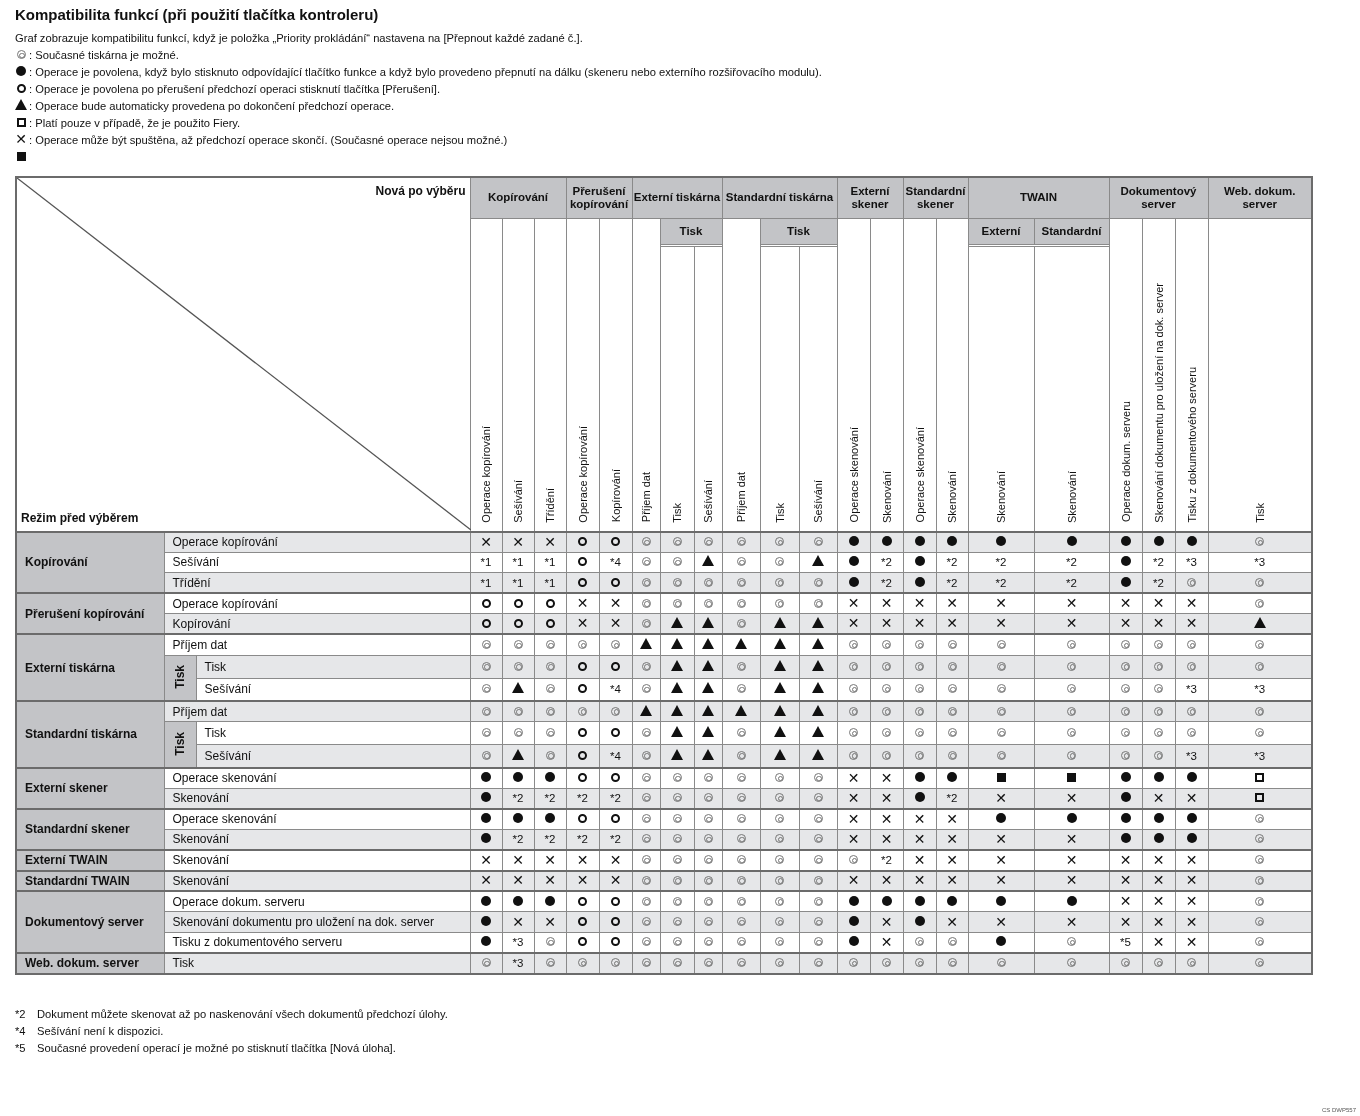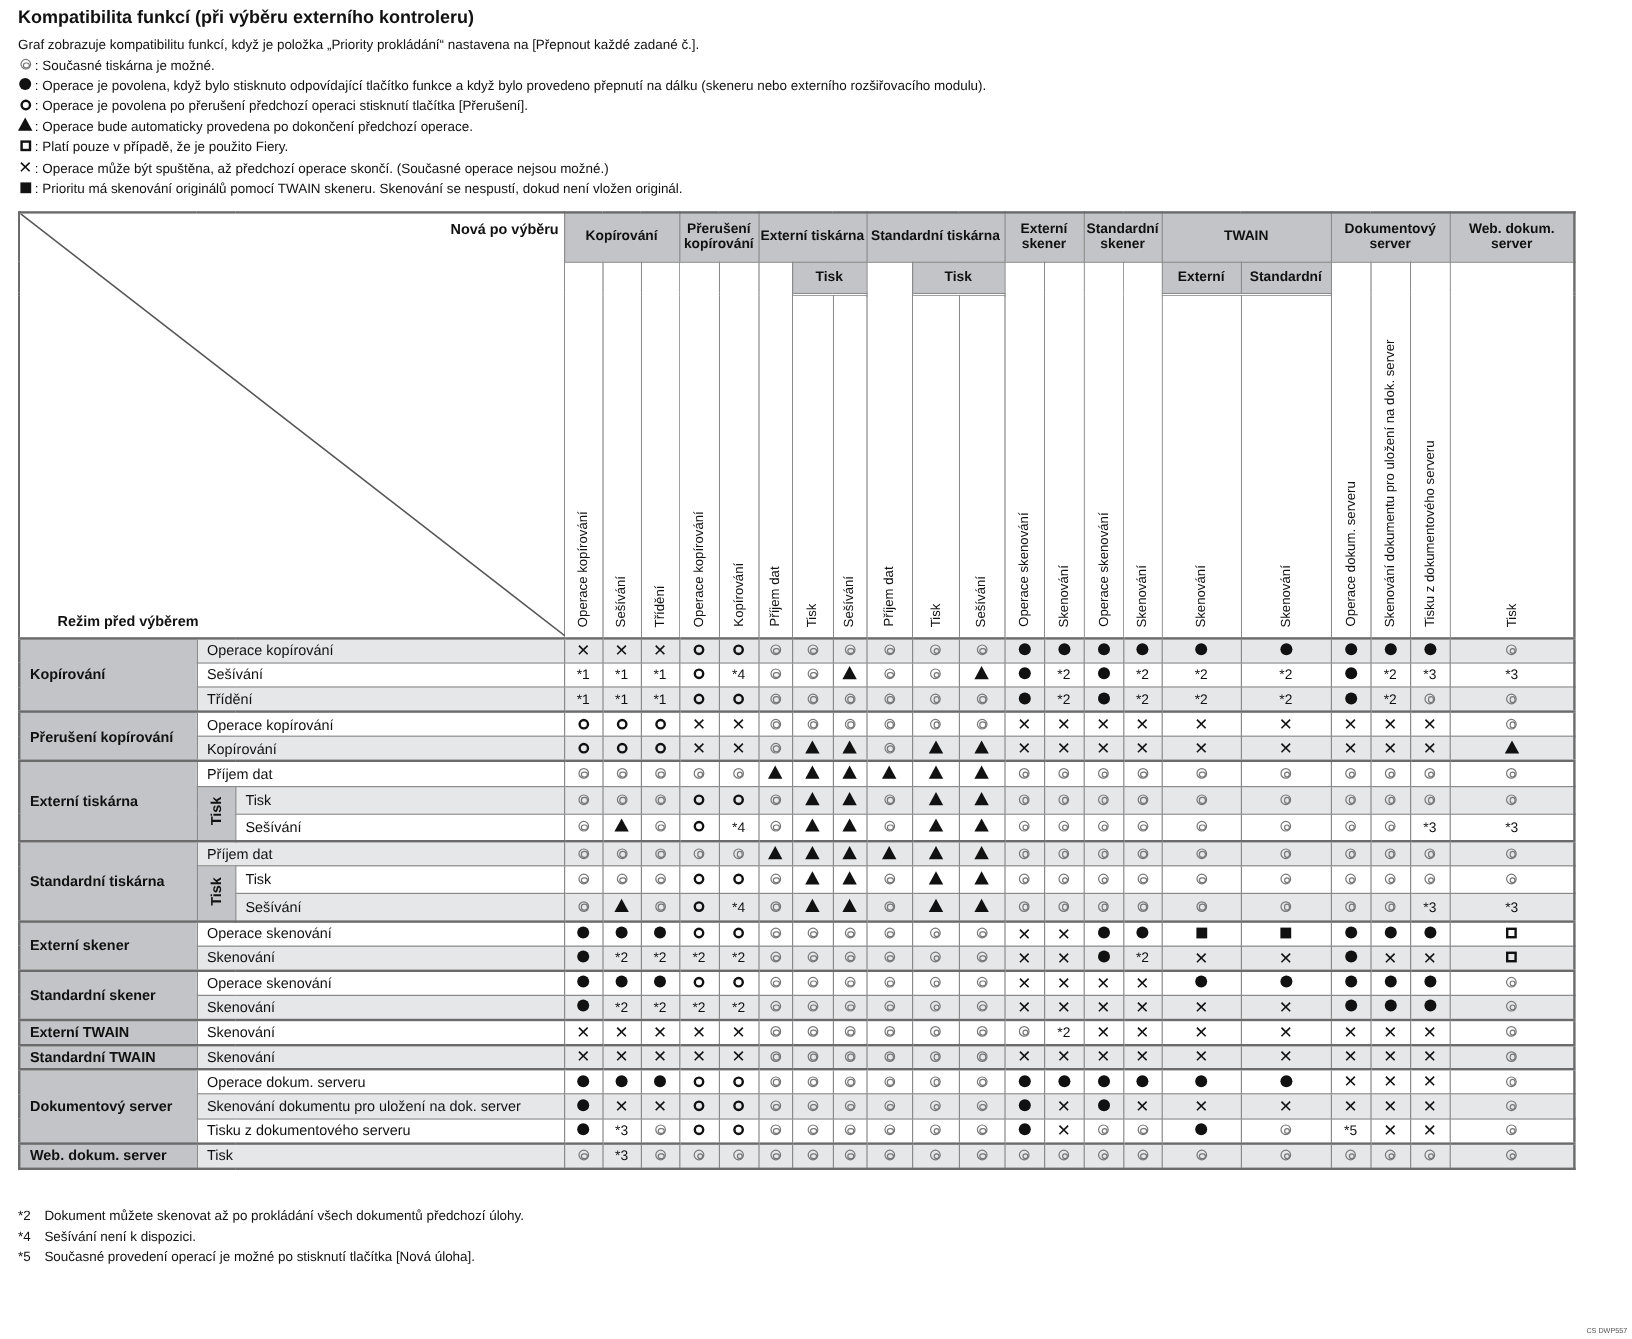--- a/index.html
+++ b/index.html
@@ -9,21 +9,21 @@
   .intro div{white-space:nowrap;}
   .leg-sym{display:inline-block;width:12px;text-align:center;margin-right:2px;}
   table.grid{position:absolute;left:15px;top:176px;border-collapse:collapse;table-layout:fixed;font-size:11.5px;}
   table.grid td,table.grid th{border:1px solid #8a8a8a;padding:0;text-align:center;vertical-align:middle;}
   table.grid{border:2px solid #6b6b6b;}
   .hdr{background:#c3c4c7;font-weight:bold;font-size:11.5px;line-height:13px;}
   .sub{background:#c3c4c7;font-weight:bold;}
   .corner{background:#fff;position:relative;padding:0;}
   .corner svg{position:absolute;left:0;top:0;}
   .corner .after{position:absolute;right:4px;top:6px;font-weight:bold;font-size:12px;}
-  .corner .before{position:absolute;left:4px;bottom:6px;font-weight:bold;font-size:12px;margin-left:27px;}
+  .corner .before{position:absolute;left:4px;bottom:6px;font-weight:bold;font-size:12px;}
   .vert{height:284px;position:relative;background:#fff;}
   .vert span{position:absolute;left:50%;bottom:8px;writing-mode:vertical-rl;transform:translateX(-50%) rotate(180deg);white-space:nowrap;font-size:11px;font-weight:normal;}
   .grp{background:#c3c4c7;font-weight:bold;text-align:left !important;padding-left:8px !important;font-size:12px;}
   .tiskv{background:#c3c4c7;font-weight:bold;width:26px;}
   .tiskv span{writing-mode:vertical-rl;transform:rotate(180deg);display:inline-block;font-size:12px;}
   .lbl{text-align:left !important;padding-left:8px !important;white-space:nowrap;font-size:12px;}
   tr.g td.c, tr.g td.lbl{background:#e6e7e9;}
   tr.w td.c, tr.w td.lbl{background:#fff;}
   td.c{font-size:12px;}
   tr.sep td{border-top:2px solid #6b6b6b;}
@@ -36,31 +36,31 @@
   .sym-os{display:inline-block;width:9px;height:9px;border:2px solid #111;box-sizing:border-box;}
   .sym-fs{display:inline-block;width:9px;height:9px;background:#111;}
   .sym-note{font-size:11.5px;}
   .notes{position:absolute;left:15px;top:1006px;font-size:11.2px;line-height:17.2px;}
   .notes .k{display:inline-block;width:22px;}
   .code{position:absolute;right:4px;bottom:3px;font-size:6px;color:#555;}
 </style>
 </head>
 <body>
 
-<div class="title">Kompatibilita funkcí (při výběru externího kontroleru)</div>
+<div class="title">Kompatibilita funkcí (při použití tlačítka kontroleru)</div>
 <div class="intro">
   <div>Graf zobrazuje kompatibilitu funkcí, když je položka „Priority prokládání“ nastavena na [Přepnout každé zadané č.].</div>
   <div id="legend-list">
       <div><span class="leg-sym"><span class="sym-dc"></span></span><span>: Současné tiskárna je možné.</span></div>
       <div><span class="leg-sym"><span class="sym-fc"></span></span><span>: Operace je povolena, když bylo stisknuto odpovídající tlačítko funkce a když bylo provedeno přepnutí na dálku (skeneru nebo externího rozšiřovacího modulu).</span></div>
       <div><span class="leg-sym"><span class="sym-oc"></span></span><span>: Operace je povolena po přerušení předchozí operaci stisknutí tlačítka [Přerušení].</span></div>
       <div><span class="leg-sym"><span class="sym-tri"></span></span><span>: Operace bude automaticky provedena po dokončení předchozí operace.</span></div>
       <div><span class="leg-sym"><span class="sym-os"></span></span><span>: Platí pouze v případě, že je použito Fiery.</span></div>
       <div><span class="leg-sym"><span class="sym-x">✕</span></span><span>: Operace může být spuštěna, až předchozí operace skončí. (Současné operace nejsou možné.)</span></div>
-      <div><span class="leg-sym"><span class="sym-fs"></span></span><span>: Prioritu má skenování originálů pomocí TWAIN skeneru. Skenování se nespustí, dokud není vložen originál.</span></div>
+      <div><span class="leg-sym"><span class="sym-fs"></span></span></div>
     </div>
 </div>
 
 <table class="grid" id="grid">
   <colgroup id="cols">
       <col style="width: 148px;">
       <col style="width: 32px;">
       <col style="width: 274px;">
       <col style="width: 32px;">
       <col style="width: 32px;">
@@ -690,17 +690,17 @@
         <td class="c"><span class="sym-dc"></span></td>
         <td class="c"><span class="sym-dc"></span></td>
         <td class="c"><span class="sym-dc"></span></td>
         <td class="c"><span class="sym-dc"></span></td>
         <td class="c"><span class="sym-dc"></span></td>
       </tr>
     </tbody>
 </table>
 
 <div class="notes" id="notes">
-    <div><span class="k">*2</span><span>Dokument můžete skenovat až po prokládání všech dokumentů předchozí úlohy.</span></div>
+    <div><span class="k">*2</span><span>Dokument můžete skenovat až po naskenování všech dokumentů předchozí úlohy.</span></div>
     <div><span class="k">*4</span><span>Sešívání není k dispozici.</span></div>
     <div><span class="k">*5</span><span>Současné provedení operací je možné po stisknutí tlačítka [Nová úloha].</span></div>
   </div>
 <div class="code">CS DWP557</div>
 
 </body></html>

